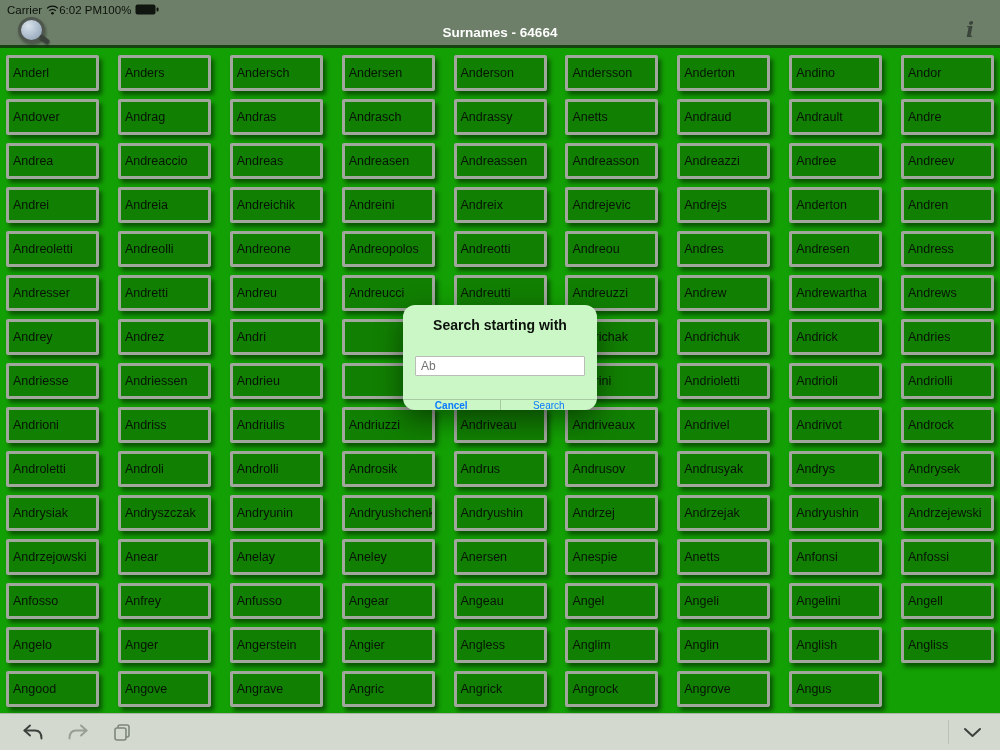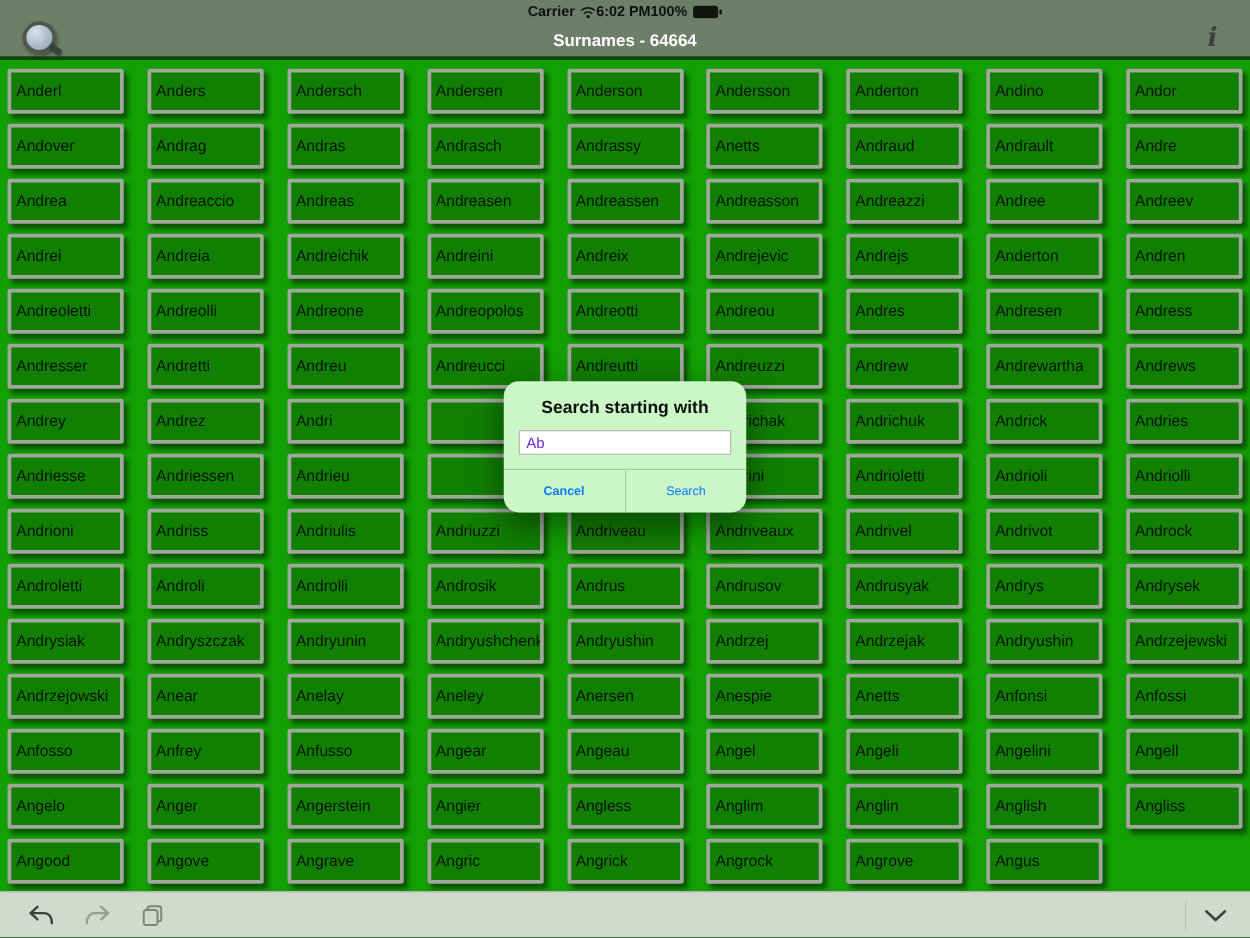--- a/index.html
+++ b/index.html
@@ -2,22 +2,22 @@
 <html><head>
 <meta charset="utf-8">
 <style>
   html,body{margin:0;padding:0;background:#333;}
   .screen{position:relative;width:1000px;height:750px;overflow:hidden;
     background:#13a004;font-family:"Liberation Sans",sans-serif;-webkit-font-smoothing:antialiased;}
 
   
   .header{position:absolute;top:0;left:0;width:100%;height:48px;background:#6d7f68;
     border-bottom:3px solid #154310;box-sizing:border-box;z-index:5;}
-  .statusbar{height:19px;display:flex;align-items:center;justify-content:center;
-    padding:0 7px;font-size:11.5px;font-weight:700;color:#0b110b;}
+  .statusbar{height:19px;display:flex;align-items:center;justify-content:flex-start;
+    padding:0 7px;font-size:11.5px;font-weight:400;color:#0b110b;}
   .status-left,.status-right{display:flex;align-items:center;gap:4px;}
   .navbar{height:26px;position:relative;display:flex;align-items:center;justify-content:center;}
   .nav-title{font-size:13.5px;font-weight:700;color:#ffffff;}
   .magnifier{position:absolute;left:16px;top:-4px;width:34px;height:32px;}
   .mag-lens{position:absolute;left:2px;top:2px;width:21px;height:20px;border-radius:50%;
     background:radial-gradient(circle at 35% 30%,#d8e2ec,#9fb0c2 70%,#7d8da0);
     border:3px solid #4e564e;box-shadow:1px 2px 3px rgba(0,0,0,0.35);}
   .mag-handle{position:absolute;left:23px;top:22px;width:11px;height:5px;background:#3a413a;
     border-radius:2px;transform:rotate(38deg);box-shadow:1px 1px 2px rgba(0,0,0,0.35);}
   .info-icon{position:absolute;right:26px;top:-2px;font-family:"DejaVu Serif",serif;
@@ -29,25 +29,25 @@
     row-gap:8px;padding:7px 6px 0 6px;box-sizing:border-box;z-index:1;}
   .surname-btn{height:36px;box-sizing:border-box;border:3px solid #a2a79e;border-radius:2px;
     background:#117f02;box-shadow:3px 4px 4px rgba(0,10,0,0.5);
     display:flex;align-items:center;padding:0 1px 0 4px;margin:0;
     font-family:"Liberation Sans",sans-serif;font-size:12.5px;color:#071304;
     white-space:nowrap;overflow:hidden;text-align:left;cursor:pointer;}
 
   
   .dialog{position:absolute;left:403px;top:305px;width:194px;height:105px;z-index:10;
     background:#cbf6c5;border-radius:12px;box-shadow:0 10px 28px rgba(0,0,0,0.45);
-    display:flex;flex-direction:column;overflow:hidden;}
+    display:flex;flex-direction:column;overflow:hidden;gap:12px;}
   .dialog-title{text-align:center;font-size:14px;font-weight:700;color:#0b120b;margin-top:12px;}
   .dialog-input{margin:11px auto 0 auto;width:170px;height:20px;box-sizing:border-box;
     border:1px solid #b9bdb7;border-radius:1px;background:#fff;padding:2px 5px;
-    font-family:"Liberation Sans",sans-serif;font-size:12px;color:#6d28d9;outline:none;}
+    font-family:"Liberation Sans",sans-serif;font-size:12px;color:#737373;outline:none;}
   .dialog-buttons{margin-top:11px;flex:1;display:flex;border-top:1px solid #a7cba1;}
   .dlg-btn{flex:1;border:none;background:transparent;font-family:"Liberation Sans",sans-serif;
     font-size:10px;color:#0a7aff;cursor:pointer;padding:0;}
   .dlg-btn.cancel{font-weight:700;border-right:1px solid #a7cba1;}
 
   
   .toolbar{position:absolute;bottom:0;left:0;width:100%;height:37px;background:#d4d9d0;
     border-top:1px solid #aeb7aa;box-sizing:border-box;display:flex;align-items:center;z-index:5;}
   .tb-left{display:flex;align-items:center;gap:23px;padding-left:22px;}
   .tb-right{margin-left:auto;display:flex;align-items:center;gap:14px;padding-right:18px;}

